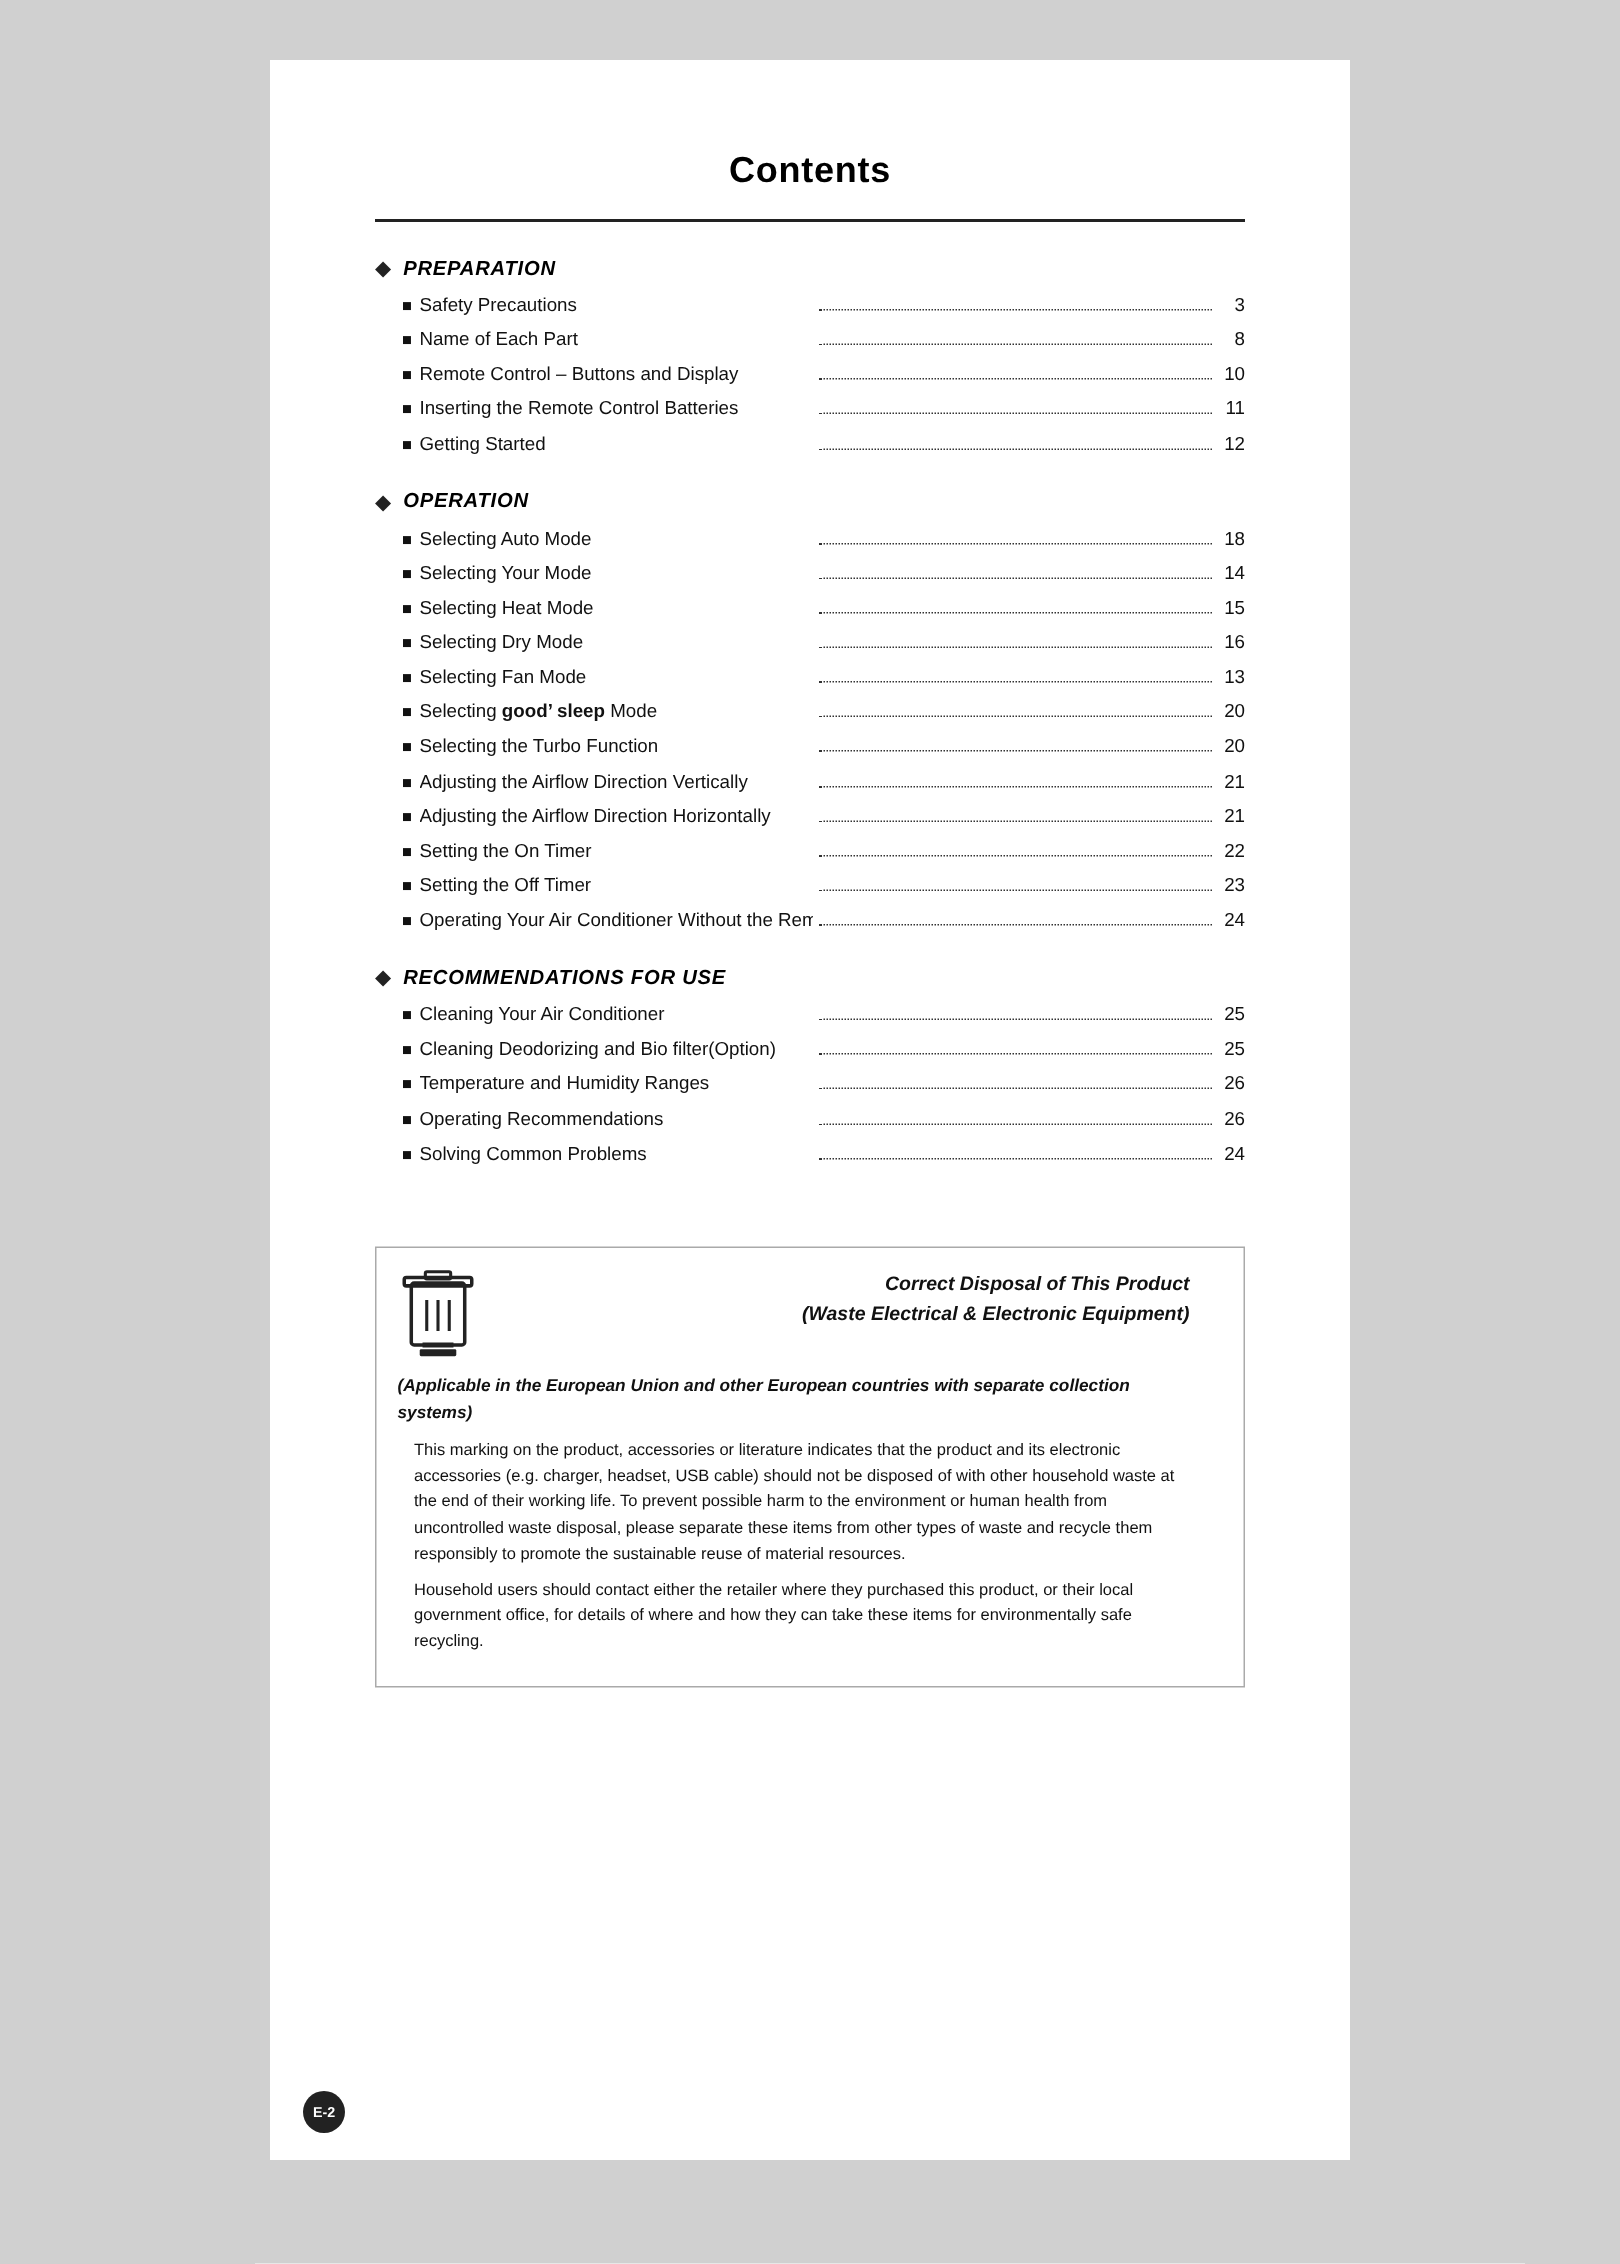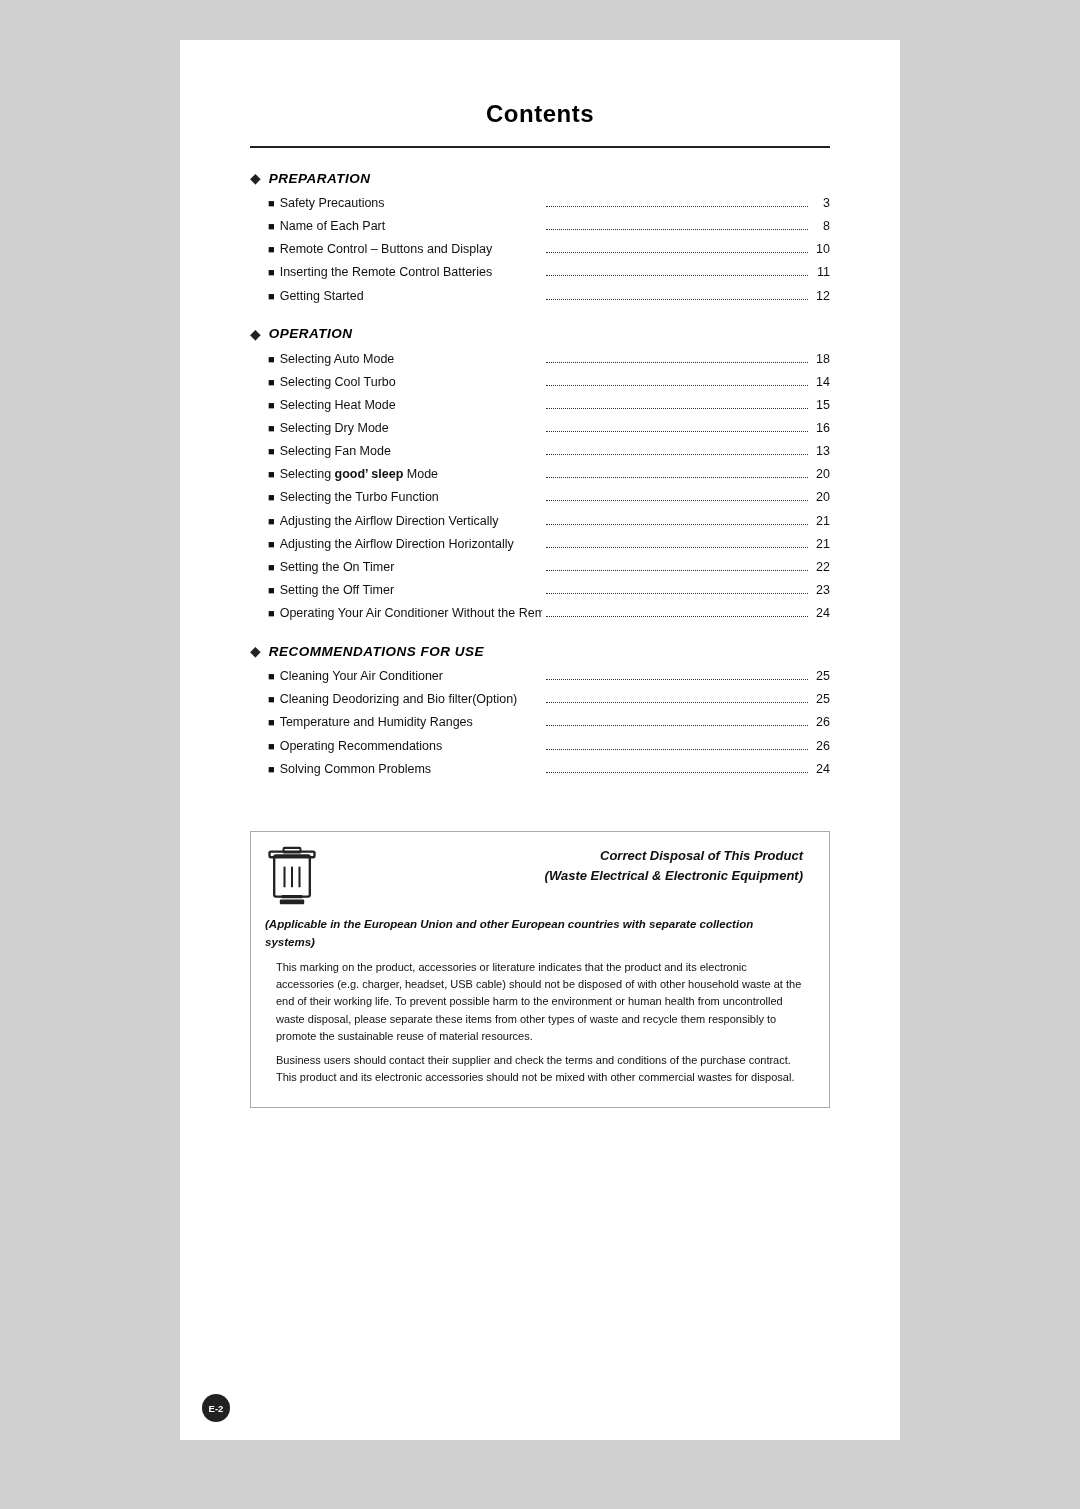--- a/index.html
+++ b/index.html
@@ -81,21 +81,21 @@
     .toc-page {
       flex-shrink: 0;
       font-size: 12.5px;
       min-width: 18px;
       text-align: right;
     }
     
     .bottom-box {
       border: 1.5px solid #aaa;
       margin-top: 50px;
-      padding: 14px 26px 14px 14px;
+      padding: 14px 36px 14px 14px;
       font-size: 11px;
       line-height: 1.55;
       color: #111;
     }
     .bottom-box-header {
       display: flex;
       align-items: flex-start;
       margin-bottom: 10px;
     }
     .weee-icon {
@@ -194,21 +194,21 @@
   </div>
   <div class="toc-entries">
     <div class="toc-entry">
       <span class="toc-bullet">■</span>
       <span class="toc-label">Selecting Auto Mode </span>
       <span class="toc-dots"></span>
       <span class="toc-page">18</span>
     </div>
     <div class="toc-entry">
       <span class="toc-bullet">■</span>
-      <span class="toc-label">Selecting Cool Turbo </span>
+      <span class="toc-label">Selecting Your Mode </span>
       <span class="toc-dots"></span>
       <span class="toc-page">14</span>
     </div>
     <div class="toc-entry">
       <span class="toc-bullet">■</span>
       <span class="toc-label">Selecting Heat Mode </span>
       <span class="toc-dots"></span>
       <span class="toc-page">15</span>
     </div>
     <div class="toc-entry">
@@ -320,19 +320,19 @@
 
         <rect x="14" y="57" width="26" height="5" rx="1" fill="#222"></rect>
       </svg>
       <div class="bottom-box-title">
         <div>Correct Disposal of This Product</div>
         <div>(Waste Electrical &amp; Electronic Equipment)</div>
       </div>
     </div>
     <div class="bottom-box-subtitle">(Applicable in the European Union and other European countries with separate collection systems)</div>
     <p class="bottom-box-text">This marking on the product, accessories or literature indicates that the product and its electronic accessories (e.g. charger, headset, USB cable) should not be disposed of with other household waste at the end of their working life. To prevent possible harm to the environment or human health from uncontrolled waste disposal, please separate these items from other types of waste and recycle them responsibly to promote the sustainable reuse of material resources.</p>
-    <p class="bottom-box-text">Business users should contact their supplier and check the terms and conditions of the purchase contract. This product and its electronic accessories should not be mixed with other commercial wastes for disposal.</p>
+    <p class="bottom-box-text">Household users should contact either the retailer where they purchased this product, or their local government office, for details of where and how they can take these items for environmentally safe recycling.</p>
   </div>
 
   <div class="page-number">
     <span class="page-number-inner">E-2</span>
   </div>
 </div>
 
 </body></html>

